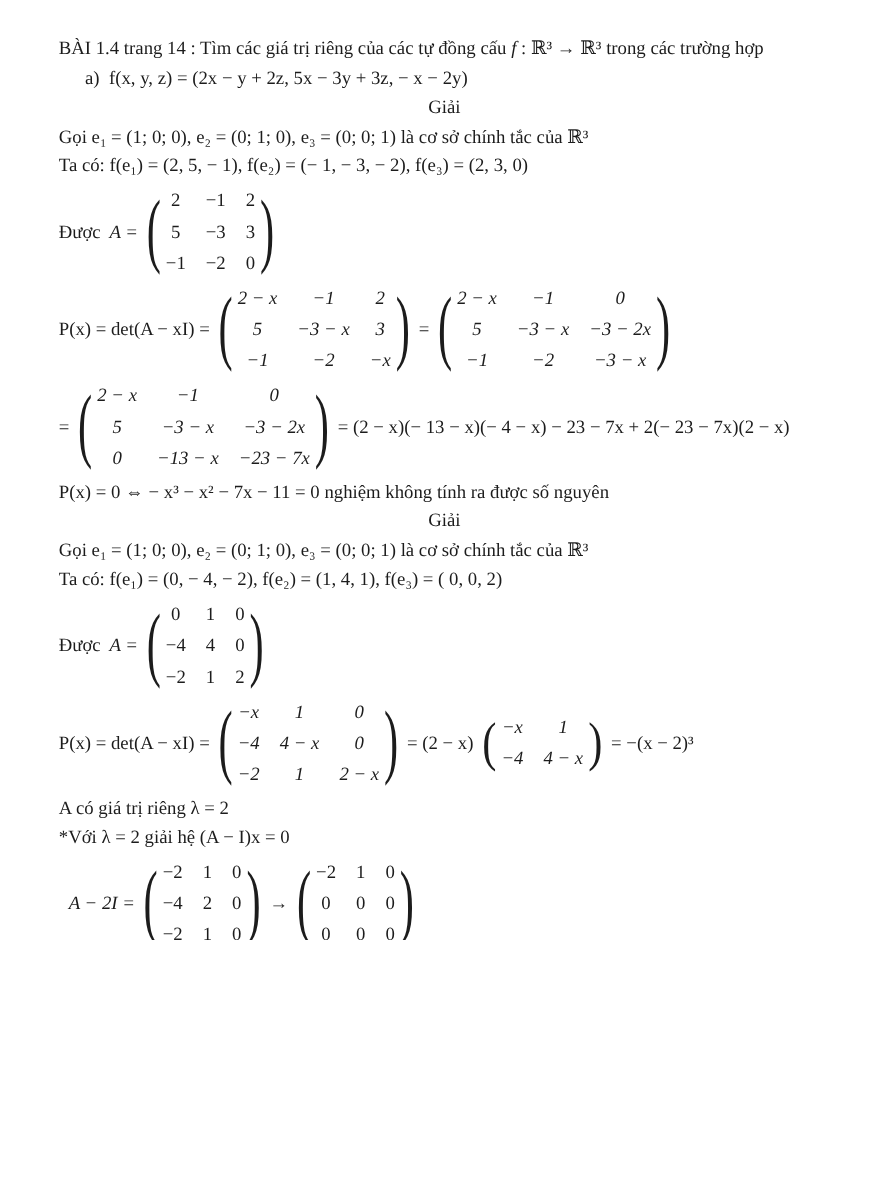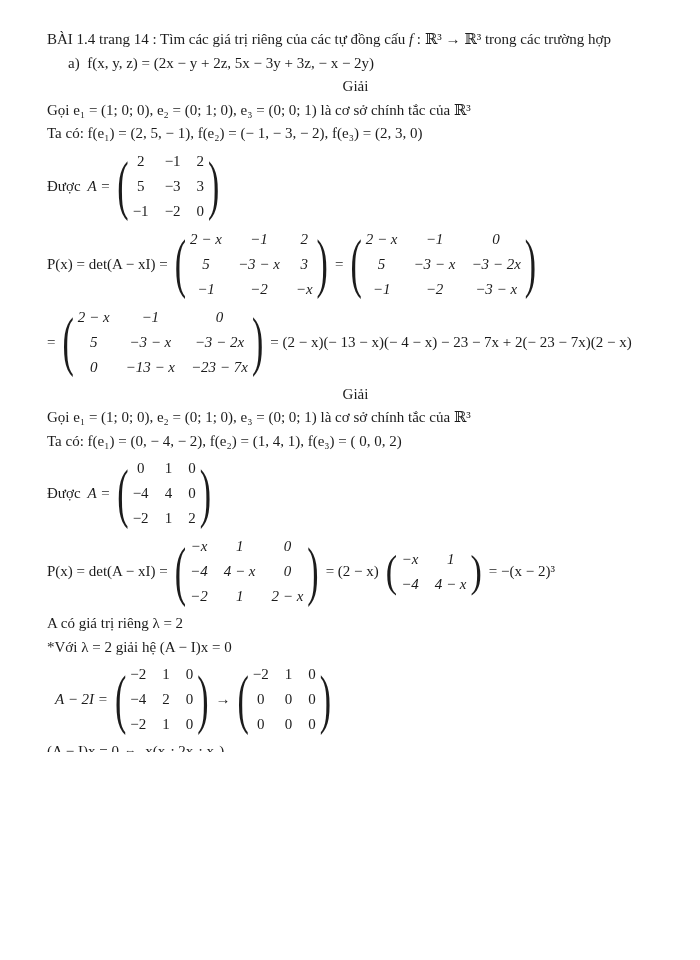--- a/index.html
+++ b/index.html
@@ -90,20 +90,21 @@
     <span>=</span>
     <span class="mx"><span class="paren">(</span><span class="mgrid it" style="grid-template-columns: repeat(3, max-content);"><span>2 − x</span><span>−1</span><span>0</span><span>5</span><span>−3 − x</span><span>−3 − 2x</span><span>−1</span><span>−2</span><span>−3 − x</span></span><span class="paren">)</span></span>
   </div>
 
   <div class="eqline">
     <span>=</span>
     <span class="mx"><span class="paren">(</span><span class="mgrid it" style="grid-template-columns: repeat(3, max-content);"><span>2 − x</span><span>−1</span><span>0</span><span>5</span><span>−3 − x</span><span>−3 − 2x</span><span>0</span><span>−13 − x</span><span>−23 − 7x</span></span><span class="paren">)</span></span>
     <span>= (2 − x)(− 13 − x)(− 4 − x) − 23 − 7x + 2(− 23 − 7x)(2 − x)</span>
   </div>
 
+  <p class="line">P(x) = 0 ⇔ − x³ − x² − 7x − 11 = 0 nghiệm không tính ra được số nguyên</p>
 
   <p class="line center">Giải</p>
   <p class="line">Gọi e₁ = (1; 0; 0), e₂ = (0; 1; 0), e₃ = (0; 0; 1) là cơ sở chính tắc của ℝ³</p>
   <p class="line">Ta có: f(e₁) = (0, − 4, − 2), f(e₂) = (1, 4, 1), f(e₃) = ( 0, 0, 2)</p>
 
   <div class="eqline">
     <span>Được</span>
     <span class="it">A =</span>
     <span class="mx"><span class="paren">(</span><span class="mgrid" style="grid-template-columns: repeat(3, max-content);"><span>0</span><span>1</span><span>0</span><span>−4</span><span>4</span><span>0</span><span>−2</span><span>1</span><span>2</span></span><span class="paren">)</span></span>
   </div>

